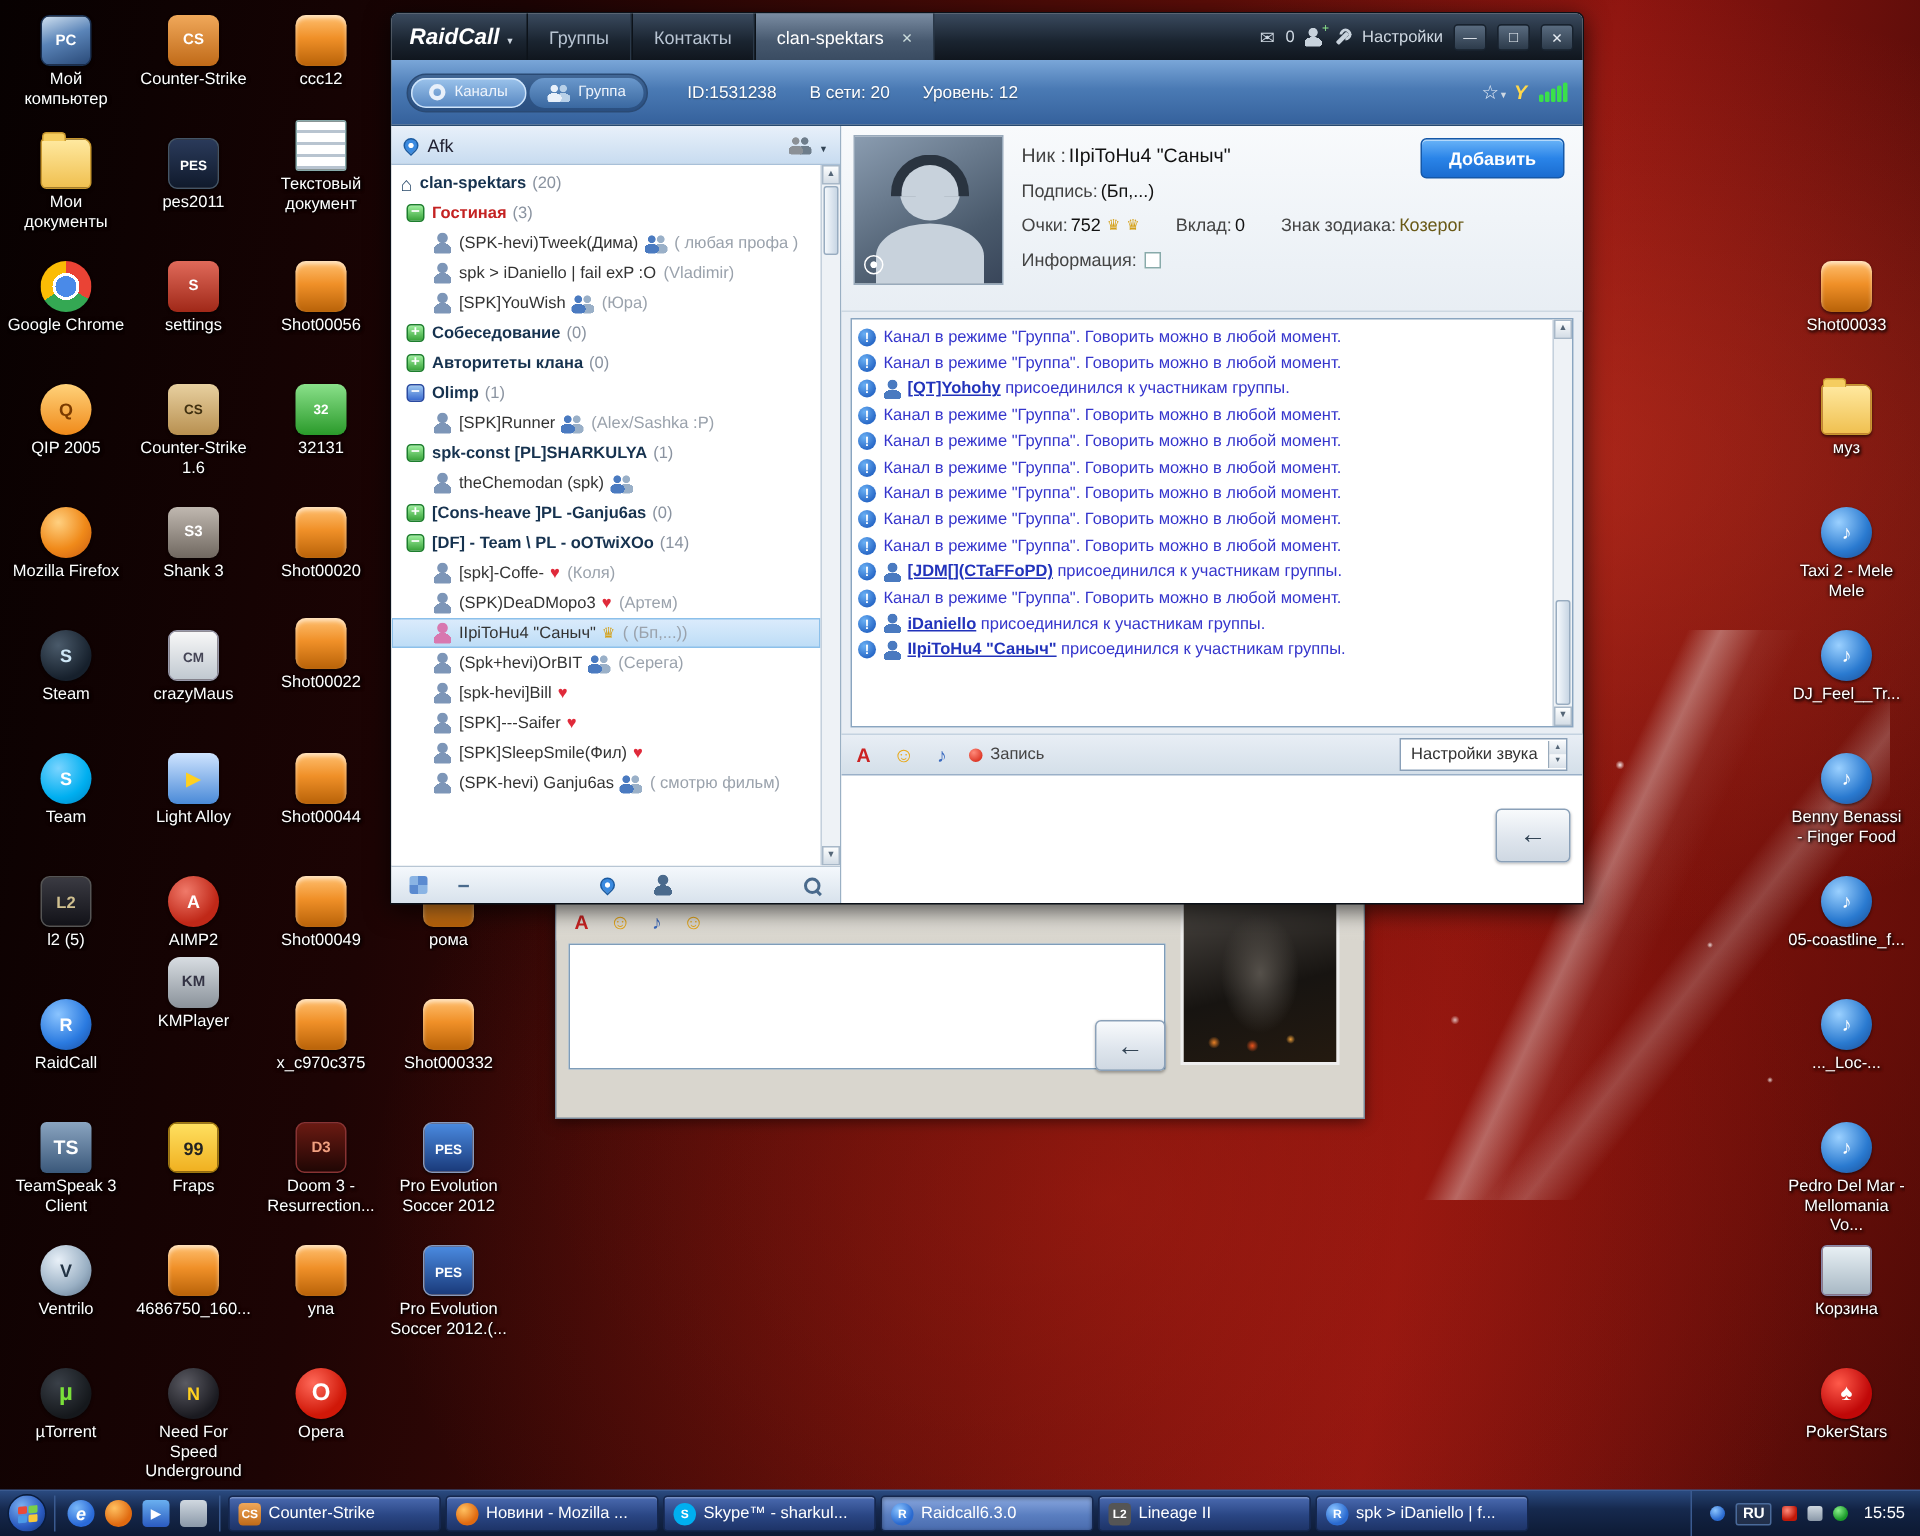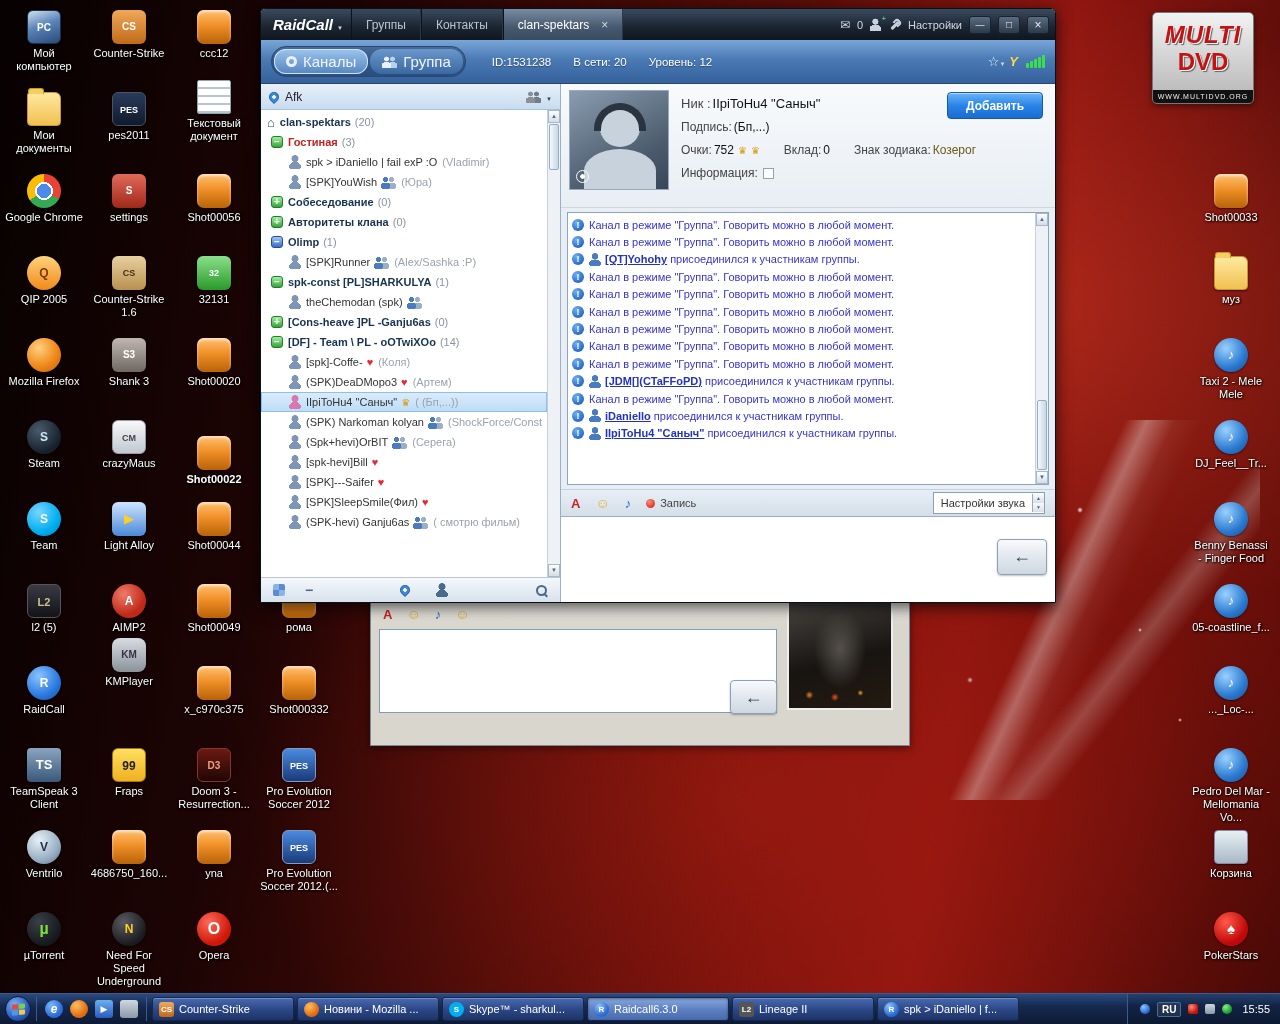--- a/index.html
+++ b/index.html
@@ -111,21 +111,21 @@
   .ic-wrench{position:relative;width:12px;height:12px}
   .ic-wrench::before{content:"";position:absolute;left:1px;top:5px;width:10px;height:3px;background:#c8d2dc;transform:rotate(-45deg);border-radius:1px}
   .ic-wrench::after{content:"";position:absolute;right:0;top:0;width:4px;height:4px;border:2px solid #c8d2dc;border-radius:50%;border-bottom-color:transparent;transform:rotate(45deg)}
   .winbtn{width:22px;height:18px;text-align:center;line-height:16px;background:linear-gradient(#5a6c80,#2c3a4a);
     border:1px solid #18222e;border-radius:3px;color:#e8eef4;font-size:9px}
   .ic-min::before{content:"—"} .ic-max::before{content:"□";font-size:10px} .ic-close::before{content:"×";font-size:12px}
 
   .rc-info{height:44px;flex:none;display:flex;align-items:center;padding:0 10px;color:#fff;
     background:linear-gradient(#7aa6d8,#4a7ab4 45%,#35619c);border-bottom:1px solid #27496f}
   .pill{display:flex;background:rgba(10,30,60,.35);border:1px solid #2a4a74;border-radius:15px;padding:2px;gap:2px;margin-right:26px}
-  .pillbtn{display:flex;align-items:center;gap:6px;padding:4px 12px;border-radius:12px;font-size:15px;color:#eef4fc;
+  .pillbtn{display:flex;align-items:center;gap:6px;padding:4px 12px;border-radius:12px;font-size:10px;color:#eef4fc;
     background:linear-gradient(#6a98cc,#3a68a0)}
   .pillbtn.active{background:linear-gradient(#9cc4ec,#5585c0);box-shadow:inset 0 0 0 1px #cfe4fa}
   .ic-phones{width:11px;height:11px;border:3px solid #e8f0fa;border-radius:50%}
   .ic-group{width:15px;height:12px;background:
      radial-gradient(circle at 4.5px 3px,#e8f0fa 2.2px,transparent 2.7px),
      radial-gradient(circle at 10.5px 3px,#b8d0e8 2.2px,transparent 2.7px),
      radial-gradient(5px 3.5px at 4.5px 9.5px,#e8f0fa 98%,transparent),
      radial-gradient(5px 3.5px at 10.5px 9.5px,#b8d0e8 98%,transparent)}
   .inf{margin-right:22px;font-size:11.5px;text-shadow:0 1px 1px rgba(0,0,0,.4)}
   .ic-star::before{content:"☆";font-size:13px;color:#e8eef6}
@@ -404,21 +404,21 @@
         <div class="dicon-label">Shot00056</div>
       </div>
       <div class="dicon" style="left: 175px; top: 256px;">
         <div class="dicon-img ig-green">32</div>
         <div class="dicon-label">32131</div>
       </div>
       <div class="dicon" style="left: 175px; top: 338px;">
         <div class="dicon-img ig-shot"></div>
         <div class="dicon-label">Shot00020</div>
       </div>
-      <div class="dicon" style="left: 175px; top: 436px; font-weight: bold;">
+      <div class="dicon" style="left: 175px; top: 412px;">
         <div class="dicon-img ig-shot"></div>
         <div class="dicon-label">Shot00022</div>
       </div>
       <div class="dicon" style="left: 175px; top: 502px;">
         <div class="dicon-img ig-shot"></div>
         <div class="dicon-label">Shot00044</div>
       </div>
       <div class="dicon" style="left: 175px; top: 584px;">
         <div class="dicon-img ig-shot"></div>
         <div class="dicon-label">Shot00049</div>
@@ -489,25 +489,20 @@
       </div>
       <div class="dicon" style="left: 1192px; top: 830px;">
         <div class="dicon-img ig-recycle"></div>
         <div class="dicon-label">Корзина</div>
       </div>
       <div class="dicon" style="left: 1192px; top: 912px;">
         <div class="dicon-img ig-pokerstars">♠</div>
         <div class="dicon-label">PokerStars</div>
       </div>
     </div>
-  <div id="mdvd">
-    <div class="mdvd-multi">MULTI</div>
-    <div class="mdvd-dvd">DVD</div>
-    <div class="mdvd-url">WWW.MULTIDVD.ORG</div>
-  </div>
 </div>
 
 <div id="bgwin">
   <div class="bg-toolbar">
     <span class="ic-A"></span>
     <span class="ic-smiley"></span>
     <span class="ic-note"></span>
     <span class="ic-smiley"></span>
   </div>
   <div class="bg-input">
@@ -590,20 +585,26 @@
               <span class="t-label cl">clan-spektars</span>
               <span class="t-count">(20)</span>
             </div>
             <div class="trow lvl1">
               <span class="t-ch">−</span>
               <span class="t-label cl red">Гостиная</span>
               <span class="t-count">(3)</span>
             </div>
             <div class="trow lvl2">
               <span class="t-person"></span>
+              <span class="t-label ul">(SPK-hevi)Tweek(Дима)</span>
+              <span class="b-group"></span>
+              <span class="t-note">( любая профа )</span>
+            </div>
+            <div class="trow lvl2">
+              <span class="t-person"></span>
               <span class="t-label ul">spk &gt; iDaniello | fail exP :O</span>
               <span class="t-note">(Vladimir)</span>
             </div>
             <div class="trow lvl2">
               <span class="t-person"></span>
               <span class="t-label ul">[SPK]YouWish</span>
               <span class="b-group"></span>
               <span class="t-note">(Юра)</span>
             </div>
             <div class="trow lvl1">
@@ -657,26 +658,20 @@
               <span class="t-person"></span>
               <span class="t-label ul">(SPK)DeaDMopo3</span>
               <span class="b-heart">♥</span>
               <span class="t-note">(Артем)</span>
             </div>
             <div class="trow lvl2 sel">
               <span class="t-person pink"></span>
               <span class="t-label ul">IIpiToHu4 "Саныч"</span>
               <span class="b-crown">♛</span>
               <span class="t-note">( (Бп,...))</span>
-            </div>
-            <div class="trow lvl2">
-              <span class="t-person"></span>
-              <span class="t-label ul">(SPK) Narkoman kolyan</span>
-              <span class="b-group"></span>
-              <span class="t-note">(ShockForce/Const</span>
             </div>
             <div class="trow lvl2">
               <span class="t-person"></span>
               <span class="t-label ul">(Spk+hevi)OrBIT</span>
               <span class="b-group"></span>
               <span class="t-note">(Серега)</span>
             </div>
             <div class="trow lvl2">
               <span class="t-person"></span>
               <span class="t-label ul">[spk-hevi]Bill</span>

